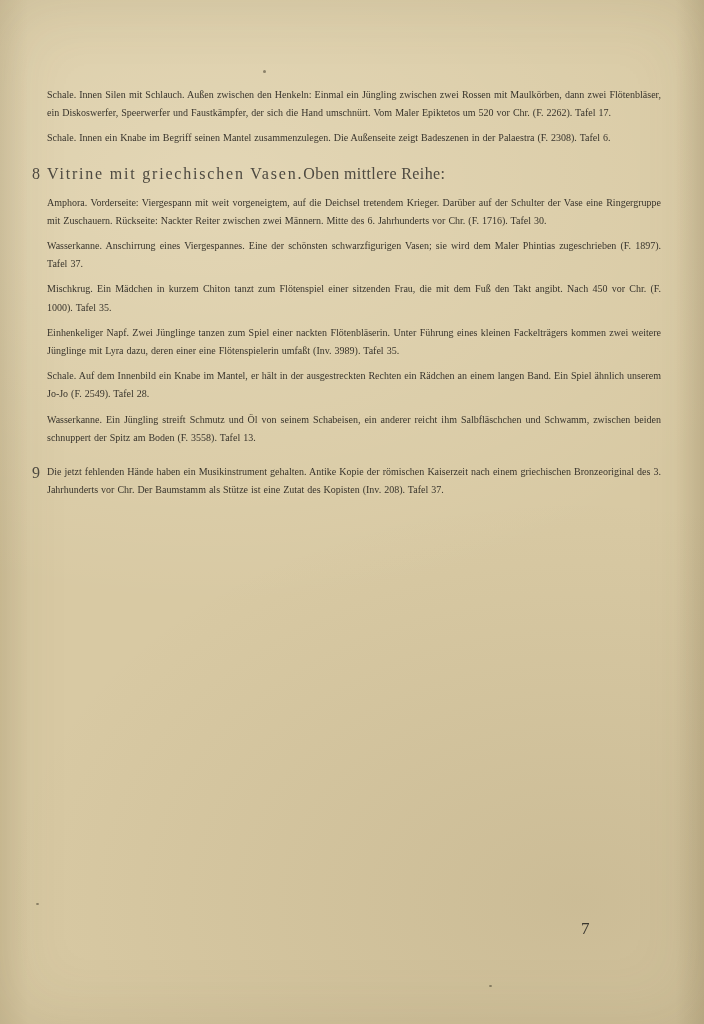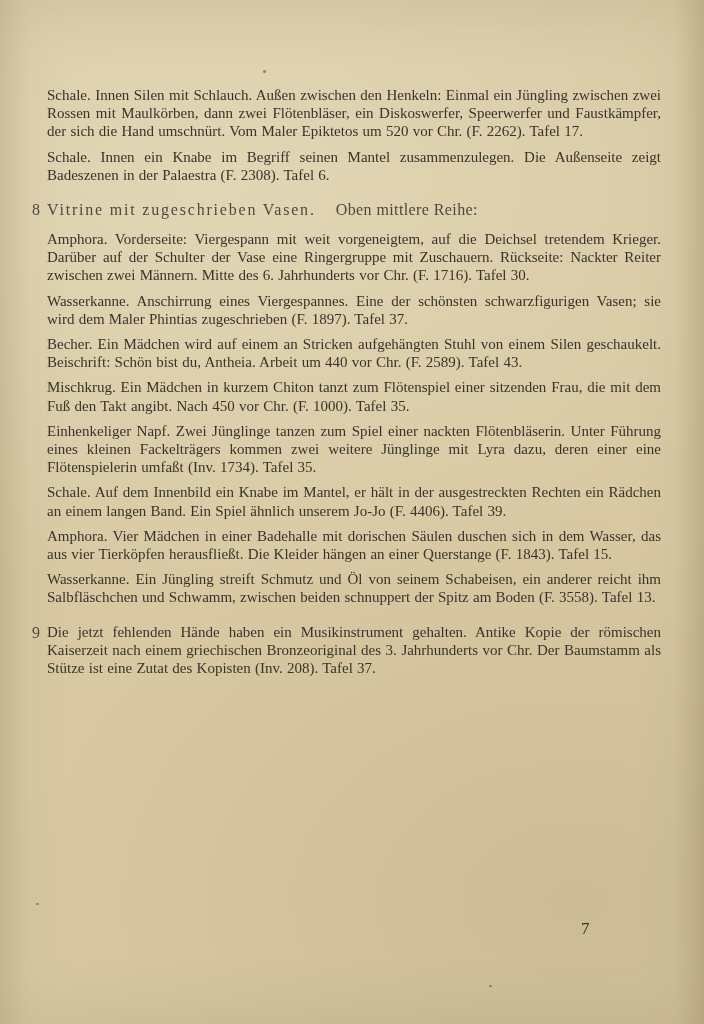--- a/index.html
+++ b/index.html
@@ -25,21 +25,21 @@
     box-shadow: inset 0 0 70px rgba(95,75,42,0.14);
   }
   .content {
     position: absolute;
     left: 47px;
     top: 86px;
     width: 614px;
   }
   p.entry {
     margin: 0 0 7px 0;
-    font-size: 15px;
+    font-size: 10px;
     line-height: 18.2px;
     text-align: justify;
     hyphens: auto;
     -webkit-hyphens: auto;
     word-spacing: 0.5px;
   }
   .heading {
     position: relative;
     margin: 16px 0 10px 0;
     font-size: 16px;
@@ -51,21 +51,21 @@
     position: absolute;
     left: -15px;
     top: 0;
     letter-spacing: 0;
   }
   .heading .spaced {
     letter-spacing: 1.8px;
   }
   .heading .rest {
     letter-spacing: 0.4px;
-    margin-left: 20px;
+    margin-left: 0;
   }
   .page-number {
     position: absolute;
     left: 581px;
     top: 919px;
     font-size: 17px;
     color: #3a362e;
   }
   
   .speck {
@@ -77,28 +77,26 @@
   .speck.s2 { left: 36px;  top: 903px; width: 3px; height: 2px; }
   .speck.s3 { left: 489px; top: 985px; width: 3px; height: 2px; }
 </style>
 </head>
 <body>
 
 <div class="page">
   <div class="content" id="content">
       <p class="entry">Schale. Innen Silen mit Schlauch. Außen zwischen den Henkeln: Einmal ein Jüngling zwischen zwei Rossen mit Maulkörben, dann zwei Flötenbläser, ein Diskoswerfer, Speerwerfer und Faustkämpfer, der sich die Hand umschnürt. Vom Maler Epiktetos um 520 vor Chr. (F. 2262). Tafel 17.</p>
       <p class="entry">Schale. Innen ein Knabe im Begriff seinen Mantel zusammenzulegen. Die Außenseite zeigt Badeszenen in der Palaestra (F. 2308). Tafel 6.</p>
-      <div class="heading"><span class="num">8</span><span class="spaced">Vitrine mit zugeschrieben Vasen.</span><span class="rest">Oben mittlere Reihe:</span></div>
+      <div class="heading"><span class="num">8</span><span class="spaced">Vitrine mit griechischen Vasen.</span><span class="rest">Oben mittlere Reihe:</span></div>
       <p class="entry">Amphora. Vorderseite: Viergespann mit weit vorgeneigtem, auf die Deichsel tretendem Krieger. Darüber auf der Schulter der Vase eine Ringergruppe mit Zuschauern. Rückseite: Nackter Reiter zwischen zwei Männern. Mitte des 6. Jahrhunderts vor Chr. (F. 1716). Tafel 30.</p>
       <p class="entry">Wasserkanne. Anschirrung eines Viergespannes. Eine der schönsten schwarzfigurigen Vasen; sie wird dem Maler Phintias zugeschrieben (F. 1897). Tafel 37.</p>
-      <p class="entry">Becher. Ein Mädchen wird auf einem an Stricken aufgehängten Stuhl von einem Silen geschaukelt. Beischrift: Schön bist du, Antheia. Arbeit um 440 vor Chr. (F. 2589). Tafel 43.</p>
       <p class="entry">Mischkrug. Ein Mädchen in kurzem Chiton tanzt zum Flötenspiel einer sitzenden Frau, die mit dem Fuß den Takt angibt. Nach 450 vor Chr. (F. 1000). Tafel 35.</p>
-      <p class="entry">Einhenkeliger Napf. Zwei Jünglinge tanzen zum Spiel einer nackten Flötenbläserin. Unter Führung eines kleinen Fackelträgers kommen zwei weitere Jünglinge mit Lyra dazu, deren einer eine Flötenspielerin umfaßt (Inv. 1734). Tafel 35.</p>
-      <p class="entry">Schale. Auf dem Innenbild ein Knabe im Mantel, er hält in der ausgestreckten Rechten ein Rädchen an einem langen Band. Ein Spiel ähnlich unserem Jo-Jo (F. 4406). Tafel 39.</p>
-      <p class="entry">Amphora. Vier Mädchen in einer Badehalle mit dorischen Säulen duschen sich in dem Wasser, das aus vier Tierköpfen herausfließt. Die Kleider hängen an einer Querstange (F. 1843). Tafel 15.</p>
+      <p class="entry">Einhenkeliger Napf. Zwei Jünglinge tanzen zum Spiel einer nackten Flötenbläserin. Unter Führung eines kleinen Fackelträgers kommen zwei weitere Jünglinge mit Lyra dazu, deren einer eine Flötenspielerin umfaßt (Inv. 3989). Tafel 35.</p>
+      <p class="entry">Schale. Auf dem Innenbild ein Knabe im Mantel, er hält in der ausgestreckten Rechten ein Rädchen an einem langen Band. Ein Spiel ähnlich unserem Jo-Jo (F. 2549). Tafel 28.</p>
       <p class="entry">Wasserkanne. Ein Jüngling streift Schmutz und Öl von seinem Schabeisen, ein anderer reicht ihm Salbfläschchen und Schwamm, zwischen beiden schnuppert der Spitz am Boden (F. 3558). Tafel 13.</p>
       <div class="heading"><span class="num">9</span></div>
       <p class="entry">Die jetzt fehlenden Hände haben ein Musikinstrument gehalten. Antike Kopie der römischen Kaiserzeit nach einem griechischen Bronzeoriginal des 3. Jahrhunderts vor Chr. Der Baumstamm als Stütze ist eine Zutat des Kopisten (Inv. 208). Tafel 37.</p>
     </div>
   <div class="page-number">7</div>
   <span class="speck s1"></span>
   <span class="speck s2"></span>
   <span class="speck s3"></span>
 </div>
 

